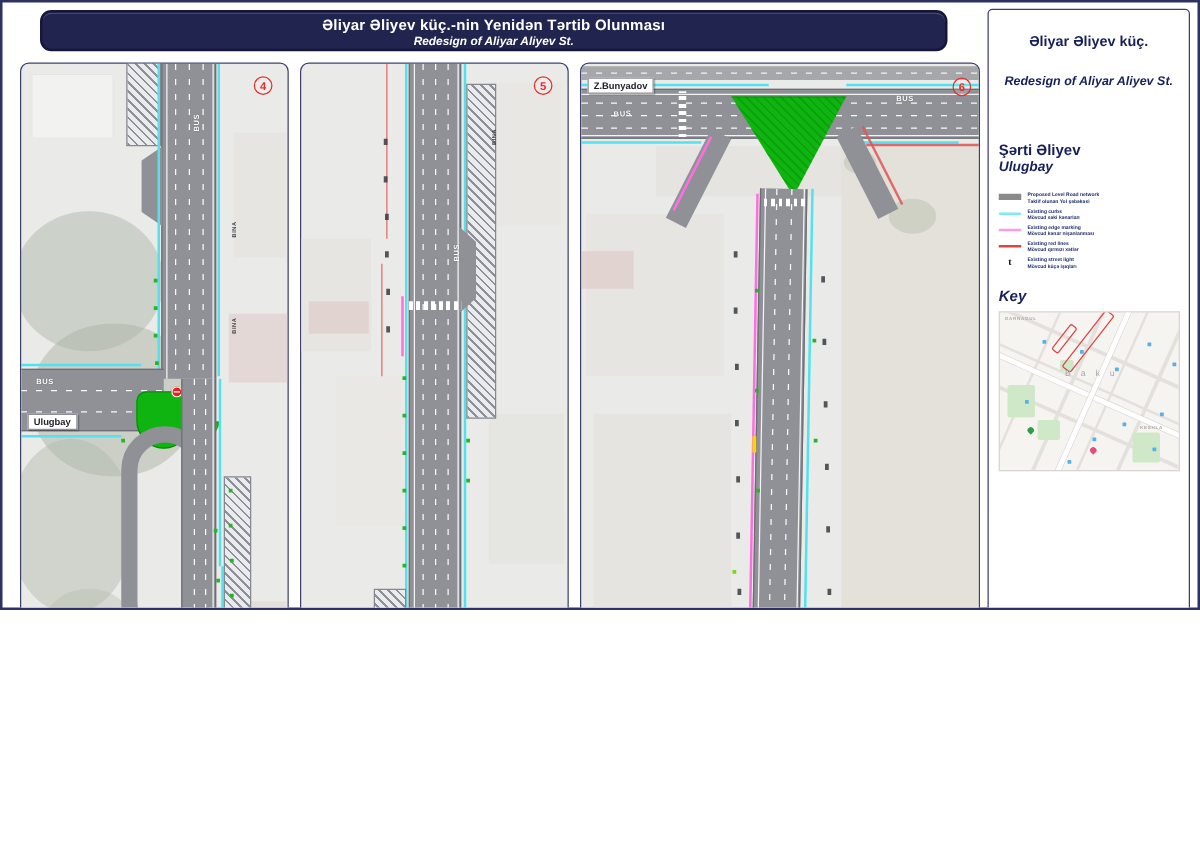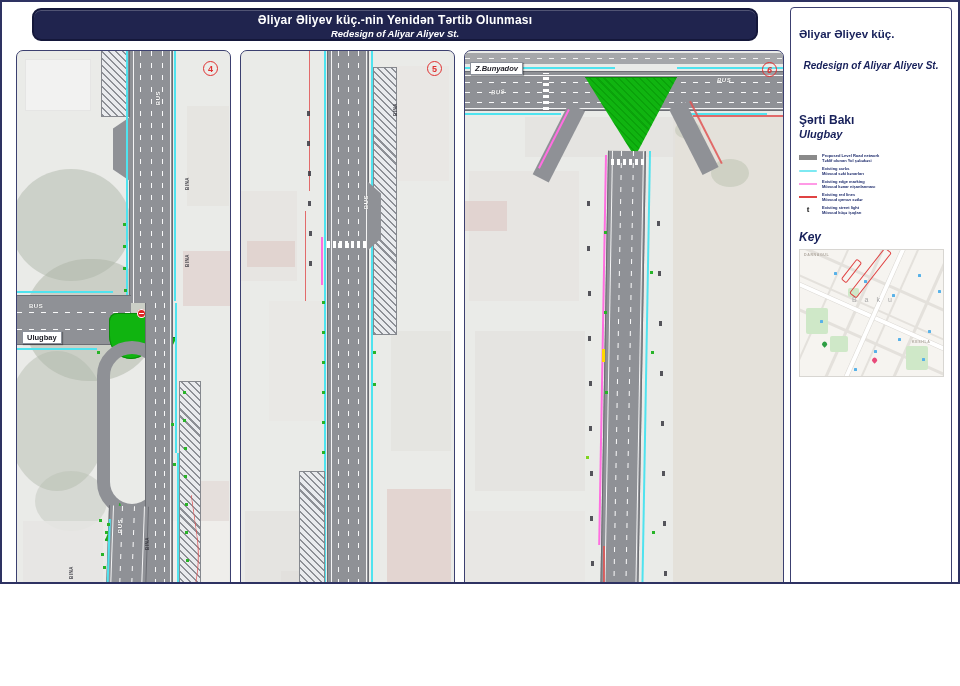--- a/index.html
+++ b/index.html
@@ -1,32 +1,32 @@
 <!DOCTYPE html>
 <html><head>
 <meta charset="utf-8">
 <style>
   html,body{margin:0;padding:0;background:#fff;}
   *{box-sizing:border-box;}
-  .sheet{position:relative;width:960px;height:584px;background:#fff;border:2px solid #2e3262;
+  .sheet{position:relative;width:960px;height:488px;background:#fff;border:2px solid #2e3262;
          font-family:"Liberation Sans",sans-serif;overflow:hidden;}
 
   
   .titlebar{position:absolute;left:30px;top:6px;width:726px;height:33px;background:#20244e;
             border:2px solid #14173a;border-radius:9px;box-shadow:inset 0 1px 0 rgba(255,255,255,.22);
             color:#fff;text-align:center;}
   .titlebar .t1{font-size:12px;font-weight:bold;margin-top:3px;letter-spacing:.2px;}
   .titlebar .t2{font-size:9.5px;font-weight:bold;font-style:italic;margin-top:1px;}
 
   
   .panel{position:absolute;top:48px;height:632px;background:#dbdcd8;border:1px solid #3c4070;
          border-radius:7px;overflow:hidden;}
   .p4{left:14px;width:215px;}
   .p5{left:238px;width:215px;}
-  .p6{left:462px;width:320px;font-style:italic;}
+  .p6{left:462px;width:320px;}
   .layer{position:absolute;inset:0;}
   .decor{position:absolute;}
   .wash{position:absolute;inset:0;background:rgba(255,255,255,.42);}
 
   .road{position:absolute;background-color:#8f9196;background-repeat:no-repeat;}
   .rv44{background-image:repeating-linear-gradient(to bottom,rgba(255,255,255,.95) 0 5px,transparent 5px 12px),repeating-linear-gradient(to bottom,rgba(255,255,255,.95) 0 5px,transparent 5px 12px),repeating-linear-gradient(to bottom,rgba(255,255,255,.95) 0 5px,transparent 5px 12px),linear-gradient(rgba(255,255,255,.9),rgba(255,255,255,.9)),linear-gradient(rgba(255,255,255,.9),rgba(255,255,255,.9));
         background-size:1px 100%,1px 100%,1px 100%,1px 100%,1px 100%;background-position:10px 0,21px 0,32px 0,3px 0,40px 0;}
   .rv42{background-image:repeating-linear-gradient(to bottom,rgba(255,255,255,.95) 0 5px,transparent 5px 12px),repeating-linear-gradient(to bottom,rgba(255,255,255,.95) 0 5px,transparent 5px 12px),repeating-linear-gradient(to bottom,rgba(255,255,255,.95) 0 5px,transparent 5px 12px),linear-gradient(rgba(255,255,255,.9),rgba(255,255,255,.9)),linear-gradient(rgba(255,255,255,.9),rgba(255,255,255,.9));
         background-size:1px 100%,1px 100%,1px 100%,1px 100%,1px 100%;background-position:10px 0,20px 0,30px 0,3px 0,38px 0;}
   .rv38{background-image:repeating-linear-gradient(to bottom,rgba(255,255,255,.95) 0 5px,transparent 5px 12px),repeating-linear-gradient(to bottom,rgba(255,255,255,.95) 0 5px,transparent 5px 12px),linear-gradient(rgba(255,255,255,.9),rgba(255,255,255,.9)),linear-gradient(rgba(255,255,255,.9),rgba(255,255,255,.9));
@@ -67,21 +67,21 @@
   .sidebar{position:absolute;left:788px;top:5px;width:162px;height:676px;background:#fff;
            border:1.6px solid #3c4070;border-radius:4px;padding:7px 8px;color:#17205a;}
   .logos{display:flex;justify-content:space-between;align-items:flex-start;height:26px;}
   .bna{color:#7aa6d8;font-size:13px;font-weight:bold;letter-spacing:2px;line-height:1;}
   .bna .tag{display:block;font-size:3px;letter-spacing:.2px;color:#7aa6d8;margin-top:1.5px;font-weight:normal;}
   .gemms{text-align:right;line-height:1;}
   .gdiamond{display:inline-block;width:9px;height:9px;background:#cf2233;
             clip-path:polygon(50% 0,100% 38%,50% 100%,0 38%);margin-right:2px;vertical-align:middle;}
   .gname{font-size:7.5px;font-weight:bold;color:#27408b;letter-spacing:.6px;vertical-align:middle;}
   .gtagbar{display:block;margin-top:1.5px;height:2px;background:#cf2233;opacity:.7;width:38px;margin-left:auto;}
-  .sb-title{margin-top:12px;font-weight:bold;font-size:11.5px;line-height:1.3;}
+  .sb-title{margin-top:12px;text-align:center;font-weight:bold;font-size:11.5px;line-height:1.3;}
   .sb-sub{margin-top:18px;text-align:center;font-weight:bold;font-style:italic;font-size:10px;}
   .lg-az{margin-top:42px;font-weight:bold;font-size:12px;}
   .lg-en{font-style:italic;font-weight:bold;font-size:11px;margin-top:1px;}
   .lg-list{margin-top:13px;display:flex;flex-direction:column;gap:3px;}
   .lg-row{display:flex;align-items:center;gap:5px;min-height:8px;}
   .sw{width:18px;flex:0 0 18px;text-align:center;}
   .sw-road{height:5px;background:#8a8a8a;}
   .sw-cyan{height:2.2px;background:#7de9f2;border-radius:1px;}
   .sw-mag{height:2.2px;background:#ff9ae6;}
   .sw-red{height:2.2px;background:#e04343;}
@@ -268,21 +268,21 @@
         </svg>
     </div>
   </div>
 
   <div class="sidebar">
     <div class="sb-title">
       <div>Əliyar Əliyev küç.</div>
     </div>
     <div class="sb-sub">Redesign of Aliyar Aliyev St.</div>
 
-    <div class="lg-az">Şərti Bakı</div>
+    <div class="lg-az">Şərti Əliyev</div>
     <div class="lg-en">Ulugbay</div>
 
     <div class="lg-list">
       <div class="lg-row">
         <span class="sw">
             <span class="sw-road" style="display:block;"></span>
           </span>
         <span class="lg-text">
           <div>Proposed Level Road network</div>
             <div>Təklif olunan Yol şəbəkəsi</div>

